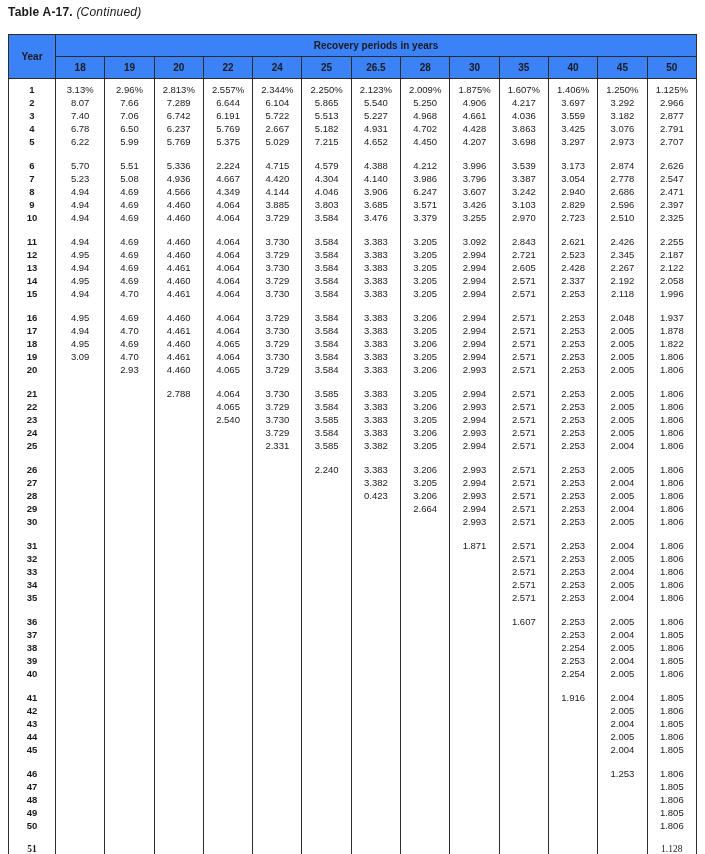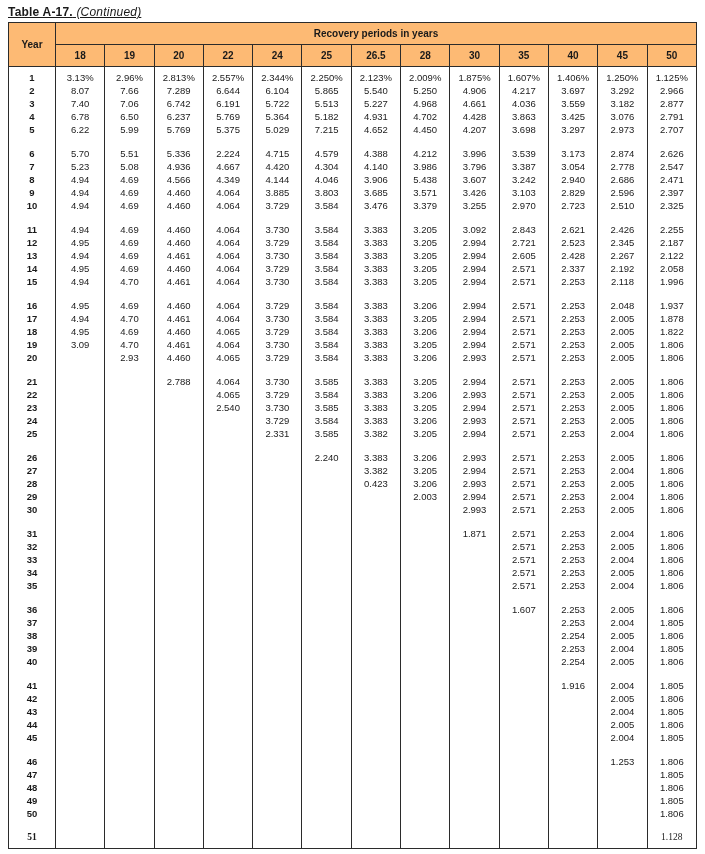--- a/index.html
+++ b/index.html
@@ -11,43 +11,42 @@
     font-family: "Liberation Sans", sans-serif;
     color: #1a1a1a;
     overflow: hidden;
   }
   .page {
     width: 705px;
     height: 854px;
     position: relative;
   }
   .title {
-    margin: 5px 0 3px 8px;
+    margin: 5px 0 15px 8px;
     font-size: 12px;
     letter-spacing: 0.2px;
     white-space: nowrap;
-    text-decoration: underline;
   }
   .title .prefix { font-weight: bold; }
   .title .suffix { font-style: italic; }
 
   table.dep {
     border-collapse: collapse;
     table-layout: fixed;
     margin-left: 8px;
     width: 689px;
     border: 1.5px solid #2b2b2b;
   }
   table.dep thead th {
     border: 1px solid #2b2b2b;
     font-size: 10px;
     font-weight: bold;
     padding: 0;
     text-align: center;
-    background: #fdba74;
+    background: #3b82f6;
   }
   th.corner { width: 46px; }
   th.group  { height: 21px; }
   th.colhead{ height: 21px; }
 
   table.dep tbody td {
     border-left: 1px solid #2b2b2b;
     border-right: 1px solid #2b2b2b;
     border-top: none;
     border-bottom: none;
@@ -143,21 +142,21 @@
           <td>3.559</td>
           <td>3.182</td>
           <td>2.877</td>
         </tr>
         <tr>
           <td class="year">4</td>
           <td>6.78</td>
           <td>6.50</td>
           <td>6.237</td>
           <td>5.769</td>
-          <td>5.364</td>
+          <td>2.667</td>
           <td>5.182</td>
           <td>4.931</td>
           <td>4.702</td>
           <td>4.428</td>
           <td>3.863</td>
           <td>3.425</td>
           <td>3.076</td>
           <td>2.791</td>
         </tr>
         <tr>
@@ -210,21 +209,21 @@
         </tr>
         <tr>
           <td class="year">8</td>
           <td>4.94</td>
           <td>4.69</td>
           <td>4.566</td>
           <td>4.349</td>
           <td>4.144</td>
           <td>4.046</td>
           <td>3.906</td>
-          <td>5.438</td>
+          <td>6.247</td>
           <td>3.607</td>
           <td>3.242</td>
           <td>2.940</td>
           <td>2.686</td>
           <td>2.471</td>
         </tr>
         <tr>
           <td class="year">9</td>
           <td>4.94</td>
           <td>4.69</td>
@@ -546,21 +545,21 @@
         </tr>
         <tr>
           <td class="year">29</td>
           <td></td>
           <td></td>
           <td></td>
           <td></td>
           <td></td>
           <td></td>
           <td></td>
-          <td>2.003</td>
+          <td>2.664</td>
           <td>2.994</td>
           <td>2.571</td>
           <td>2.253</td>
           <td>2.004</td>
           <td>1.806</td>
         </tr>
         <tr>
           <td class="year">30</td>
           <td></td>
           <td></td>

